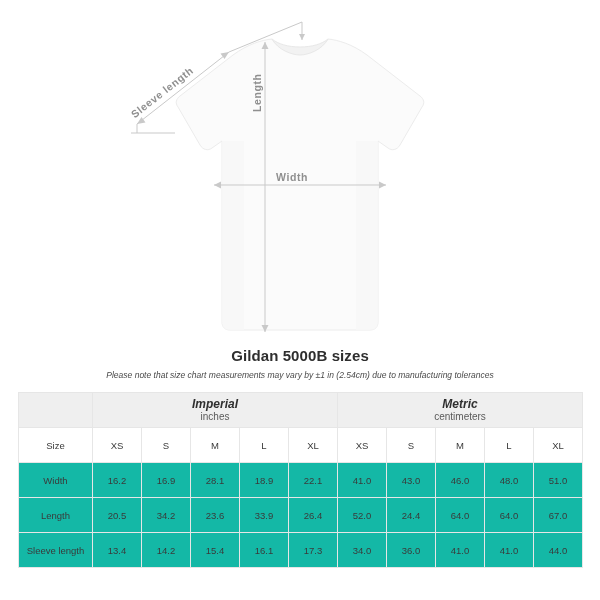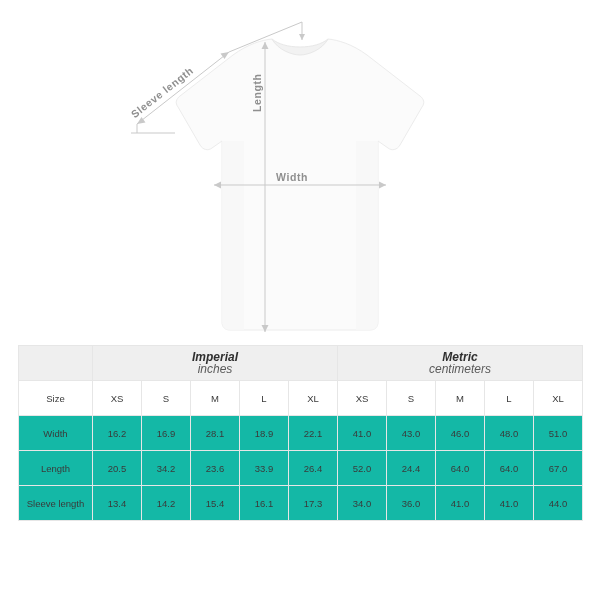--- a/index.html
+++ b/index.html
@@ -113,22 +113,21 @@
   }
   .group-name {
     font-size: 12px;
     font-weight: bold;
     font-style: italic;
     color: #2f2f2f;
     display: block;
     line-height: 13px;
   }
   .group-unit {
-    font-size: 12px;
-    font-style: italic;
+    font-size: 10px;
     color: #5a5a5a;
     display: block;
     line-height: 11px;
   }
   .header-row td {
     background: #ffffff;
     font-size: 10px;
     color: #333;
     height: 32px;
   }
@@ -202,20 +201,24 @@
         <line x1="137" y1="124" x2="137" y2="133"></line>
         <line x1="175" y1="133" x2="131" y2="133"></line>
       </g>
     </svg>
 
     <div class="dim-label width-label">Width</div>
     <div class="dim-label length-label">Length</div>
     <div class="dim-label sleeve-label">Sleeve length</div>
   </div>
 
+  <div class="title-block">
+    <h1 class="chart-title">Gildan 5000B sizes</h1>
+    <p class="chart-note">Please note that size chart measurements may vary by ±1 in (2.54cm) due to manufacturing tolerances</p>
+  </div>
 
   <div class="table-wrap">
     <table class="size-table">
       <colgroup>
         <col class="col-label">
         <col class="col-cell">
           <col class="col-cell">
           <col class="col-cell">
           <col class="col-cell">
           <col class="col-cell">

